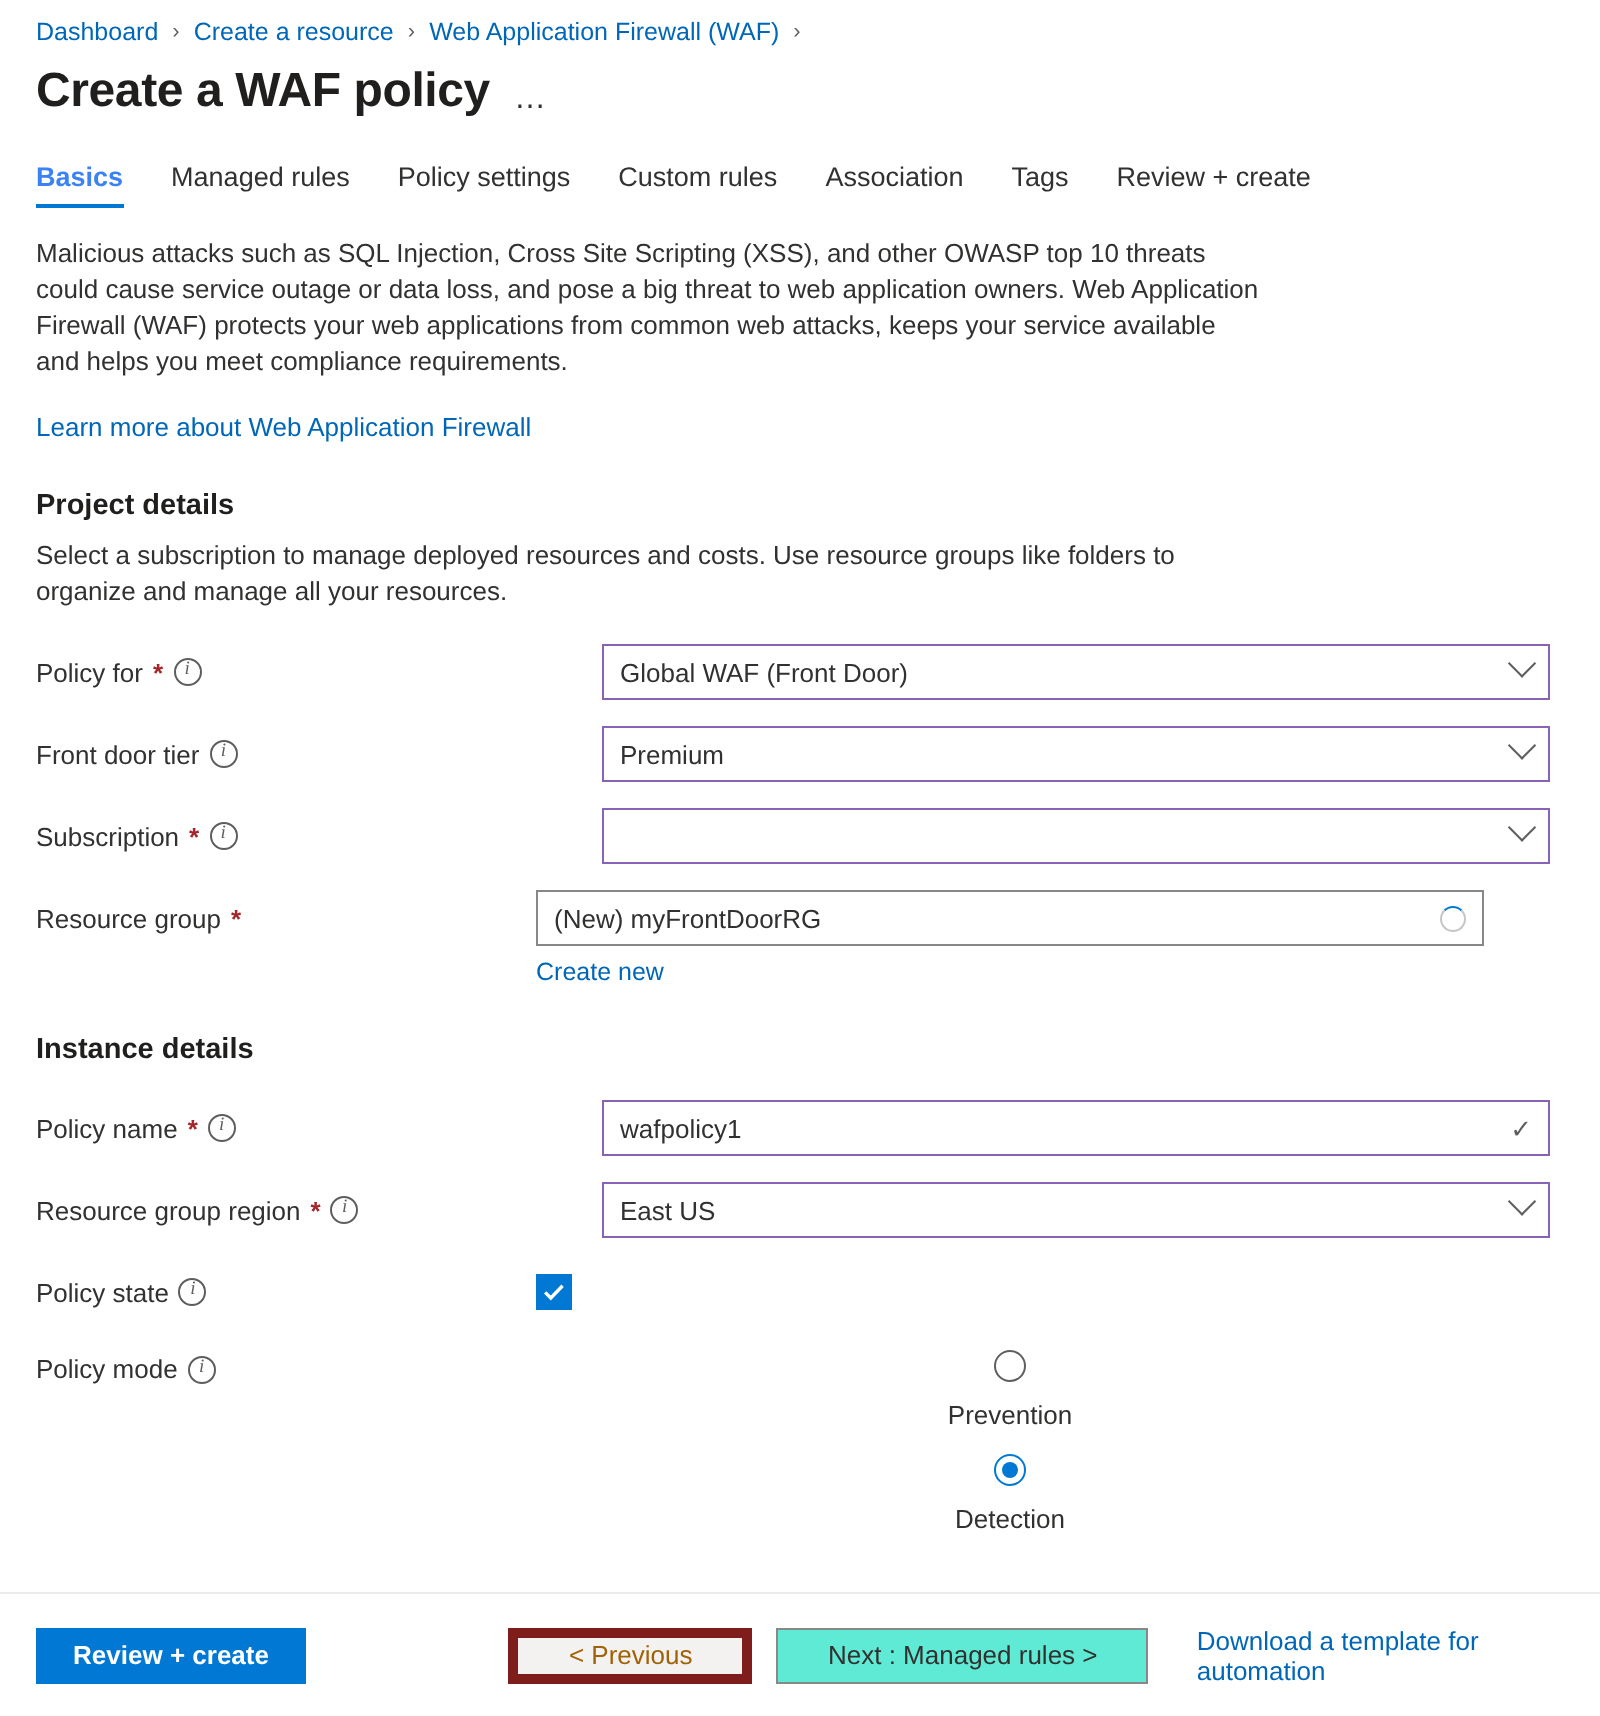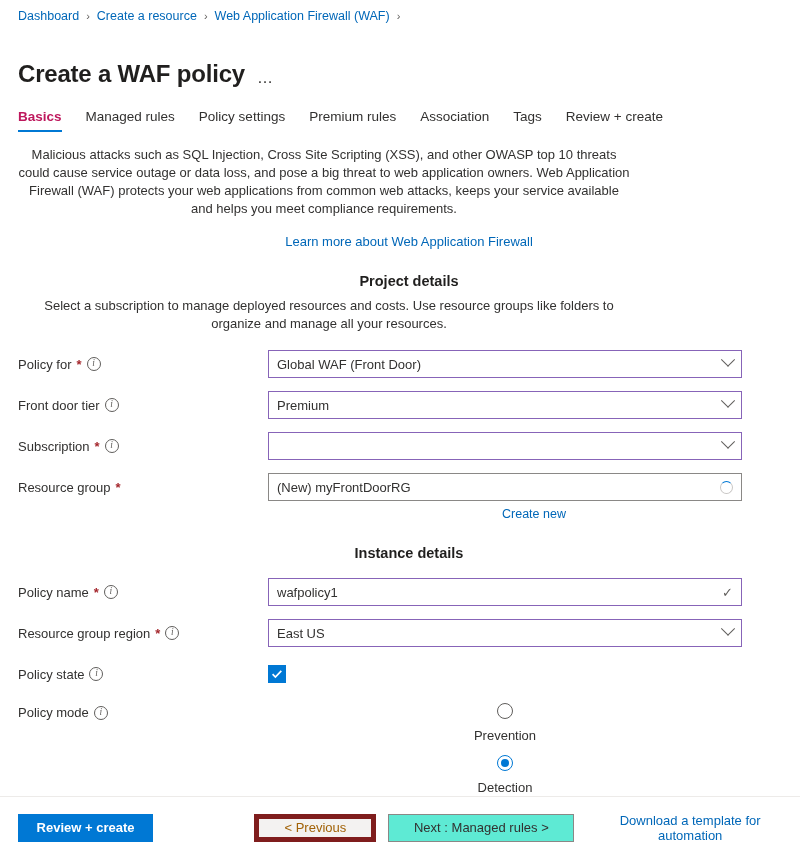--- a/index.html
+++ b/index.html
@@ -10,21 +10,20 @@
     font-family: "Liberation Sans", sans-serif;
     color: #323130;
     font-size: 13px;
     overflow: hidden;
   }
   .page {
     position: relative;
     width: 800px; height: 858px;
     display: flex;
     flex-direction: column;
-    text-align: center;
   }
   .content {
     flex: 1 1 auto;
     padding: 0 0 0 0;
     overflow: hidden;
   }
 
   
   .breadcrumb {
     display: flex;
@@ -44,21 +43,20 @@
     font-size: 11px;
     padding: 0 1px;
   }
 
   
   .title-row {
     display: flex;
     align-items: center;
     gap: 12px;
     padding: 6px 0 0 18px;
-    margin-top: 28px;
   }
   .page-title {
     font-size: 24px;
     font-weight: 600;
     color: #201f1e;
     letter-spacing: -0.2px;
   }
   .ellipsis-btn {
     color: #323130;
     font-size: 16px;
@@ -80,21 +78,21 @@
   .tab {
     font-size: 13.5px;
     color: #323130;
     padding-bottom: 8px;
     cursor: pointer;
     position: relative;
     white-space: nowrap;
   }
   .tab.active {
     font-weight: 600;
-    color: #be185d;
+    color: #3b82f6;
   }
   .tab.active::after {
     content: "";
     position: absolute;
     left: 0; right: 0; bottom: 0;
     height: 2px;
     background: #0078d4;
   }
 
   
@@ -175,21 +173,21 @@
     border: 1px solid #8a8886;
     background: #fff;
     display: flex;
     align-items: center;
     padding: 0 8px;
     font-size: 13px;
     color: #323130;
     position: relative;
     cursor: pointer;
   }
-  .purple { border-color: #8764b8; }
+  .purple { border-color: #8764b8; margin-left: 33px; }
   .select .caret {
     position: absolute;
     right: 8px;
     width: 10px; height: 10px;
     border-right: 1.4px solid #605e5c;
     border-bottom: 1.4px solid #605e5c;
     transform: rotate(45deg) translate(-3px,-3px);
   }
   .textbox .check {
     position: absolute;
@@ -332,21 +330,21 @@
     <div class="title-row">
       <div class="page-title">Create a WAF policy</div>
       <div class="ellipsis-btn">…</div>
     </div>
 
     
     <div class="tabs">
       <div class="tab active">Basics</div>
       <div class="tab">Managed rules</div>
       <div class="tab">Policy settings</div>
-      <div class="tab">Premium rules</div>
+      <div class="tab">Custom rules</div>
       <div class="tab">Association</div>
       <div class="tab">Tags</div>
       <div class="tab">Review + create</div>
     </div>
 
     
     <div class="desc">Malicious attacks such as SQL Injection, Cross Site Scripting (XSS), and other OWASP top 10 threats could cause service outage or data loss, and pose a big threat to web application owners. Web Application Firewall (WAF) protects your web applications from common web attacks, keeps your service available and helps you meet compliance requirements.</div>
     <a class="learn-link">Learn more about Web Application Firewall</a>
 
     

